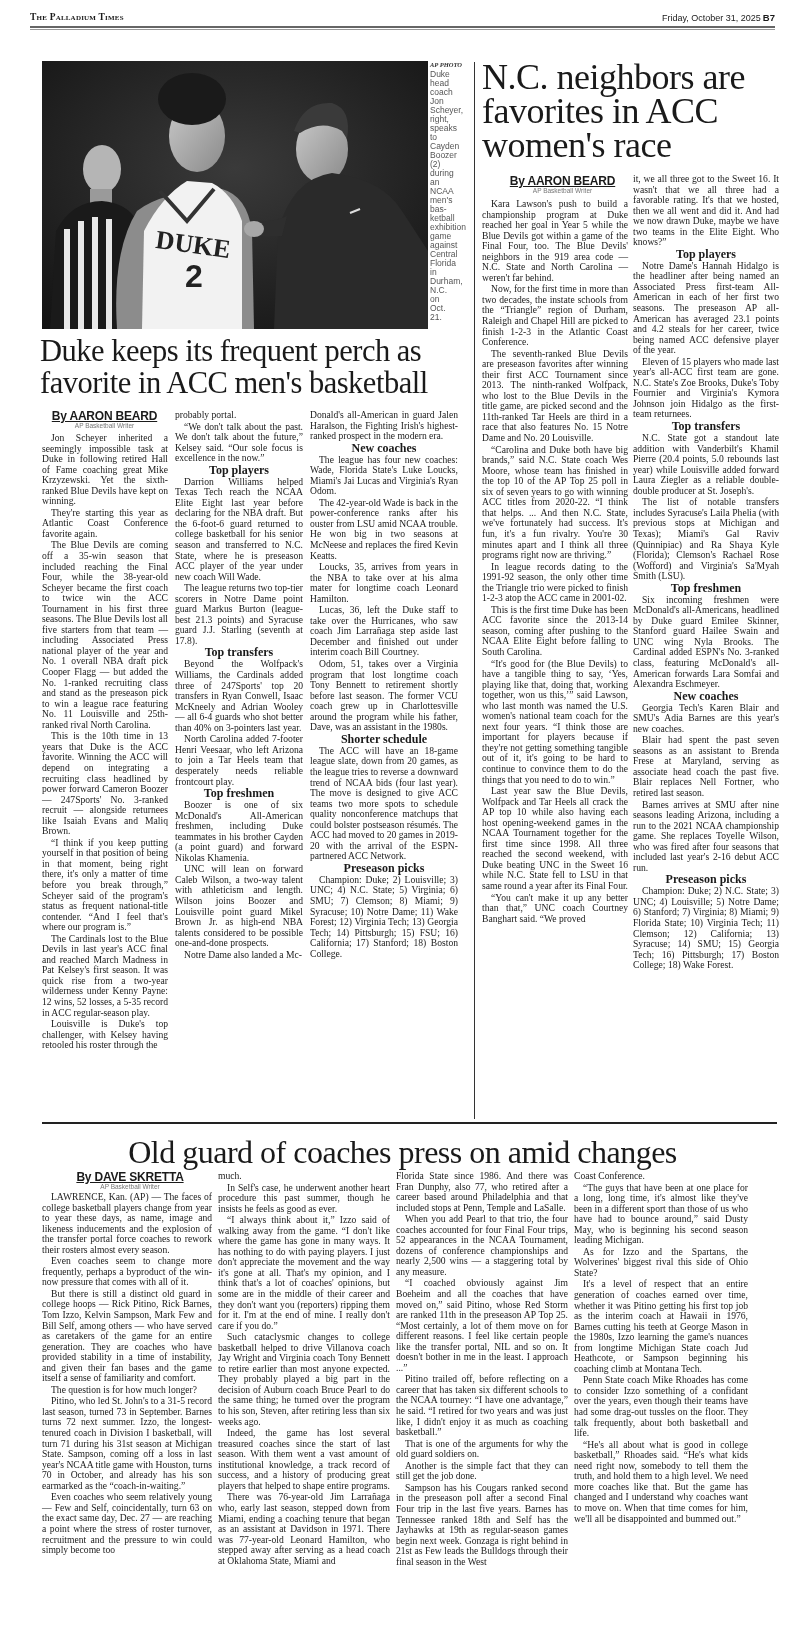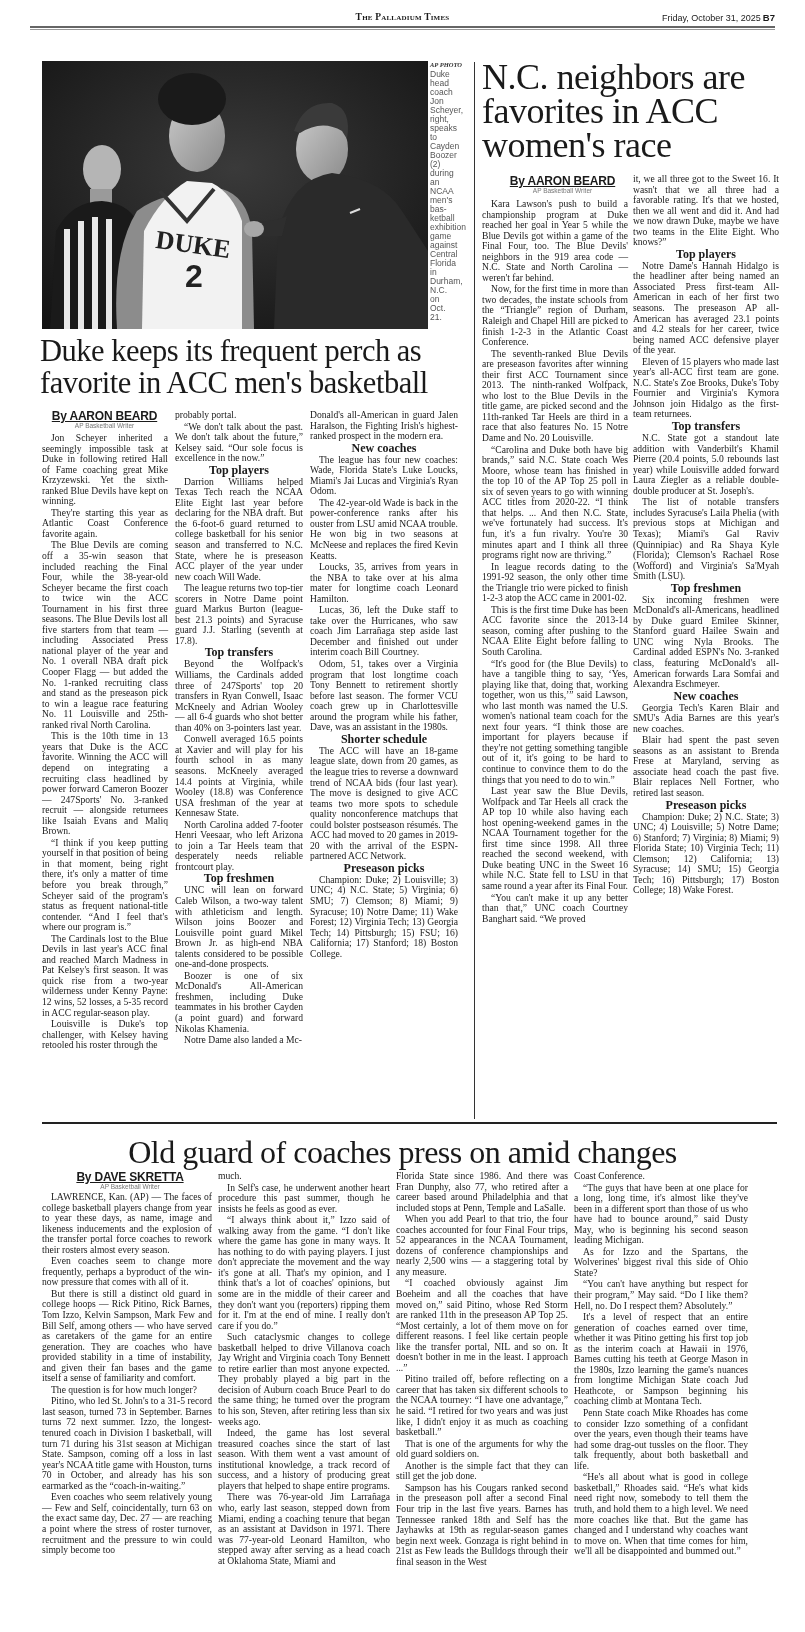--- a/index.html
+++ b/index.html
@@ -1,20 +1,20 @@
 <!DOCTYPE html>
 <html><head>
 <meta charset="utf-8">
 <style>
   * { box-sizing: border-box; margin: 0; padding: 0; }
   html, body { width: 805px; height: 1632px; background: #fff; overflow: hidden; }
   body { position: relative; font-family: "Liberation Serif", "DejaVu Serif", serif; color: #1a1a1a; }
 
   .masthead { position: absolute; left: 30px; top: 10px; width: 745px; height: 16px; }
-  .masthead .paper { position: absolute; left: 0; width: 100%; text-align: center; font-family: "Liberation Serif", serif; font-size: 9.5px; font-variant: small-caps; font-weight: bold; letter-spacing: 0.2px; top: 2px; }
+  .masthead .paper { position: absolute; left: 0; width: 100%; text-align: left; font-family: "Liberation Serif", serif; font-size: 9.5px; font-variant: small-caps; font-weight: bold; letter-spacing: 0.2px; top: 2px; }
   .masthead .date { position: absolute; right: 0; top: 2px; font-family: "Liberation Sans", sans-serif; font-size: 9px; font-stretch: condensed; }
   .masthead .date b { margin-left: 2px; font-size: 9.5px; }
   .rule-double { position: absolute; left: 30px; width: 745px; top: 26px; height: 4px; border-top: 2px solid #666; border-bottom: 1px solid #999; }
 
   
   .photo { position: absolute; left: 42px; top: 61px; width: 386px; height: 268px; overflow: hidden; background: #1c1c1c; }
   .caption { position: absolute; left: 430px; top: 60px; width: 27px; font-family: "Liberation Sans", sans-serif; font-size: 8.5px; line-height: 9px; color: #555; }
   .caption .credit { font-family: "Liberation Serif", serif; font-style: italic; font-weight: bold; font-size: 6.5px; color: #333; display: block; margin-bottom: 1px; white-space: nowrap; }
   .vrule { position: absolute; left: 474px; top: 62px; width: 1px; height: 1057px; background: #333; }
 
@@ -117,20 +117,21 @@
     <p>Notre Dame's Hannah Hidalgo is the headliner after being named an Associated Press first-team All-American in each of her first two seasons. The preseason AP all-American has averaged 23.1 points and 4.2 steals for her career, twice being named ACC defensive player of the year.</p>
     <p>Eleven of 15 players who made last year's all-ACC first team are gone. N.C. State's Zoe Brooks, Duke's Toby Fournier and Virginia's Kymora Johnson join Hidalgo as the first-team returnees.</p>
     <h4>Top transfers</h4>
     <p>N.C. State got a standout late addition with Vanderbilt's Khamil Pierre (20.4 points, 5.0 rebounds last year) while Louisville added forward Laura Ziegler as a reliable double-double producer at St. Joseph's.</p>
     <p>The list of notable transfers includes Syracuse's Laila Phelia (with previous stops at Michigan and Texas); Miami's Gal Raviv (Quinnipiac) and Ra Shaya Kyle (Florida); Clemson's Rachael Rose (Wofford) and Virginia's Sa'Myah Smith (LSU).</p>
     <h4>Top freshmen</h4>
     <p>Six incoming freshmen were McDonald's all-Americans, headlined by Duke guard Emilee Skinner, Stanford guard Hailee Swain and UNC wing Nyla Brooks. The Cardinal added ESPN's No. 3-ranked class, featuring McDonald's all-American forwards Lara Somfai and Alexandra Eschmeyer.</p>
     <h4>New coaches</h4>
     <p>Georgia Tech's Karen Blair and SMU's Adia Barnes are this year's new coaches.</p>
     <p>Blair had spent the past seven seasons as an assistant to Brenda Frese at Maryland, serving as associate head coach the past five. Blair replaces Nell Fortner, who retired last season.</p>
+    <p>Barnes arrives at SMU after nine seasons leading Arizona, including a run to the 2021 NCAA championship game. She replaces Toyelle Wilson, who was fired after four seasons that included last year's 2-16 debut ACC run.</p>
     <h4>Preseason picks</h4>
     <p>Champion: Duke; 2) N.C. State; 3) UNC; 4) Louisville; 5) Notre Dame; 6) Stanford; 7) Virginia; 8) Miami; 9) Florida State; 10) Virginia Tech; 11) Clemson; 12) California; 13) Syracuse; 14) SMU; 15) Georgia Tech; 16) Pittsburgh; 17) Boston College; 18) Wake Forest.</p>
   </div>
 
 <h1 class="headline hl-men">Duke keeps its frequent perch as favorite in ACC men's basketball</h1>
 <div class="byline" style="left:42px; top:410px; width:125px;">
   <span class="name">By AARON BEARD</span>
   <span class="title">AP Basketball Writer</span>
 </div>
 <div class="col" id="m1" style="left:42px; top:433px; width:126px;">
@@ -143,25 +144,24 @@
     <p>Louisville is Duke's top challenger, with Kelsey having retooled his roster through the</p>
   </div>
 <div class="col" id="m2" style="left:175px; top:410px; width:128px;">
     <p style="text-indent: 0px;">probably portal.</p>
     <p>“We don't talk about the past. We don't talk about the future,” Kelsey said. “Our sole focus is excellence in the now.”</p>
     <h4>Top players</h4>
     <p>Darrion Williams helped Texas Tech reach the NCAA Elite Eight last year before declaring for the NBA draft. But the 6-foot-6 guard returned to college basketball for his senior season and transferred to N.C. State, where he is preseason ACC player of the year under new coach Will Wade.</p>
     <p>The league returns two top-tier scorers in Notre Dame point guard Markus Burton (league-best 21.3 points) and Syracuse guard J.J. Starling (seventh at 17.8).</p>
     <h4>Top transfers</h4>
     <p>Beyond the Wolfpack's Williams, the Cardinals added three of 247Sports' top 20 transfers in Ryan Conwell, Isaac McKneely and Adrian Wooley — all 6-4 guards who shot better than 40% on 3-pointers last year.</p>
-    <p>Conwell averaged 16.5 points at Xavier and will play for his fourth school in as many seasons. McKneely averaged 14.4 points at Virginia, while Wooley (18.8) was Conference USA freshman of the year at Kennesaw State.</p>
     <p>North Carolina added 7-footer Henri Veesaar, who left Arizona to join a Tar Heels team that desperately needs reliable frontcourt play.</p>
     <h4>Top freshmen</h4>
+    <p>Boozer is one of six McDonald's All-American freshmen, including Duke teammates in his brother Cayden (a point guard) and forward Nikolas Khamenia.</p>
     <p>UNC will lean on forward Caleb Wilson, a two-way talent with athleticism and length. Wilson joins Boozer and Louisville point guard Mikel Brown Jr. as high-end NBA talents considered to be possible one-and-done prospects.</p>
-    <p>Boozer is one of six McDonald's All-American freshmen, including Duke teammates in his brother Cayden (a point guard) and forward Nikolas Khamenia.</p>
     <p>Notre Dame also landed a Mc-</p>
   </div>
 <div class="col" id="m3" style="left:310px; top:410px; width:148px;">
     <p style="text-indent: 0px;">Donald's all-American in guard Jalen Haralson, the Fighting Irish's highest-ranked prospect in the modern era.</p>
     <h4>New coaches</h4>
     <p>The league has four new coaches: Wade, Florida State's Luke Loucks, Miami's Jai Lucas and Virginia's Ryan Odom.</p>
     <p>The 42-year-old Wade is back in the power-conference ranks after his ouster from LSU amid NCAA trouble. He won big in two seasons at McNeese and replaces the fired Kevin Keatts.</p>
     <p>Loucks, 35, arrives from years in the NBA to take over at his alma mater for longtime coach Leonard Hamilton.</p>
     <p>Lucas, 36, left the Duke staff to take over the Hurricanes, who saw coach Jim Larrañaga step aside last December and finished out under interim coach Bill Courtney.</p>
     <p>Odom, 51, takes over a Virginia program that lost longtime coach Tony Bennett to retirement shortly before last season. The former VCU coach grew up in Charlottesville around the program while his father, Dave, was an assistant in the 1980s.</p>
@@ -200,17 +200,16 @@
     <p>“I coached obviously against Jim Boeheim and all the coaches that have moved on,” said Pitino, whose Red Storm are ranked 11th in the preseason AP Top 25. “Most certainly, a lot of them move on for different reasons. I feel like certain people like the transfer portal, NIL and so on. It doesn't bother in me in the least. I approach ...”</p>
     <p>Pitino trailed off, before reflecting on a career that has taken six different schools to the NCAA tourney: “I have one advantage,” he said. “I retired for two years and was just like, I didn't enjoy it as much as coaching basketball.”</p>
     <p>That is one of the arguments for why the old guard soldiers on.</p>
     <p>Another is the simple fact that they can still get the job done.</p>
     <p>Sampson has his Cougars ranked second in the preseason poll after a second Final Four trip in the last five years. Barnes has Tennessee ranked 18th and Self has the Jayhawks at 19th as regular-season games begin next week. Gonzaga is right behind in 21st as Few leads the Bulldogs through their final season in the West</p>
   </div>
 <div class="col" id="c4" style="left:574px; top:1171px; width:174px;">
     <p style="text-indent: 0px;">Coast Conference.</p>
     <p>“The guys that have been at one place for a long, long time, it's almost like they've been in a different sport than those of us who have had to bounce around,” said Dusty May, who is beginning his second season leading Michigan.</p>
     <p>As for Izzo and the Spartans, the Wolverines' biggest rival this side of Ohio State?</p>
-    <p>“You can't have anything but respect for their program,” May said. “Do I like them? Hell, no. Do I respect them? Absolutely.”</p>
     <p>It's a level of respect that an entire generation of coaches earned over time, whether it was Pitino getting his first top job as the interim coach at Hawaii in 1976, Barnes cutting his teeth at George Mason in the 1980s, Izzo learning the game's nuances from longtime Michigan State coach Jud Heathcote, or Sampson beginning his coaching climb at Montana Tech.</p>
     <p>Penn State coach Mike Rhoades has come to consider Izzo something of a confidant over the years, even though their teams have had some drag-out tussles on the floor. They talk frequently, about both basketball and life.</p>
     <p>“He's all about what is good in college basketball,” Rhoades said. “He's what kids need right now, somebody to tell them the truth, and hold them to a high level. We need more coaches like that. But the game has changed and I understand why coaches want to move on. When that time comes for him, we'll all be disappointed and bummed out.”</p>
   </div>
 
 </body></html>

